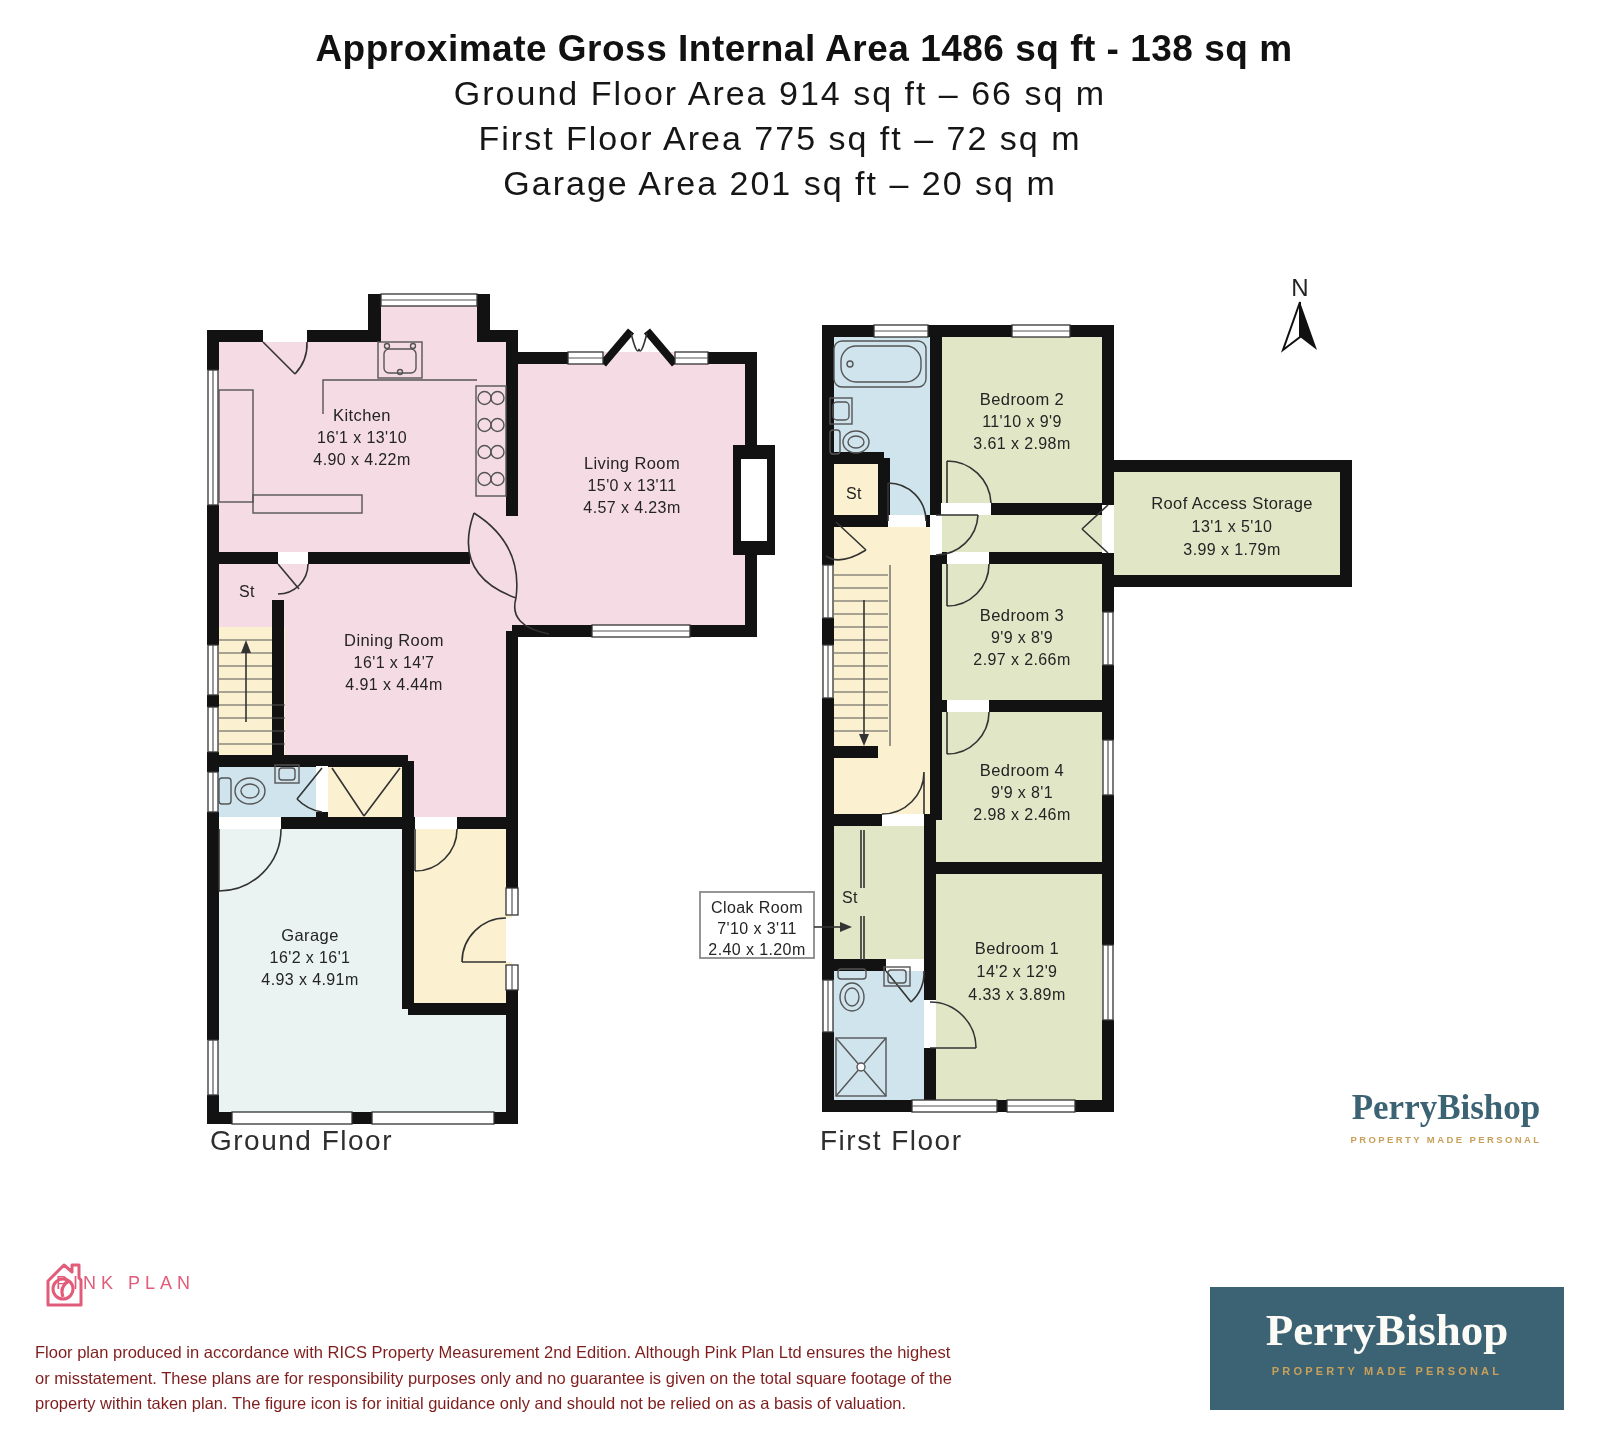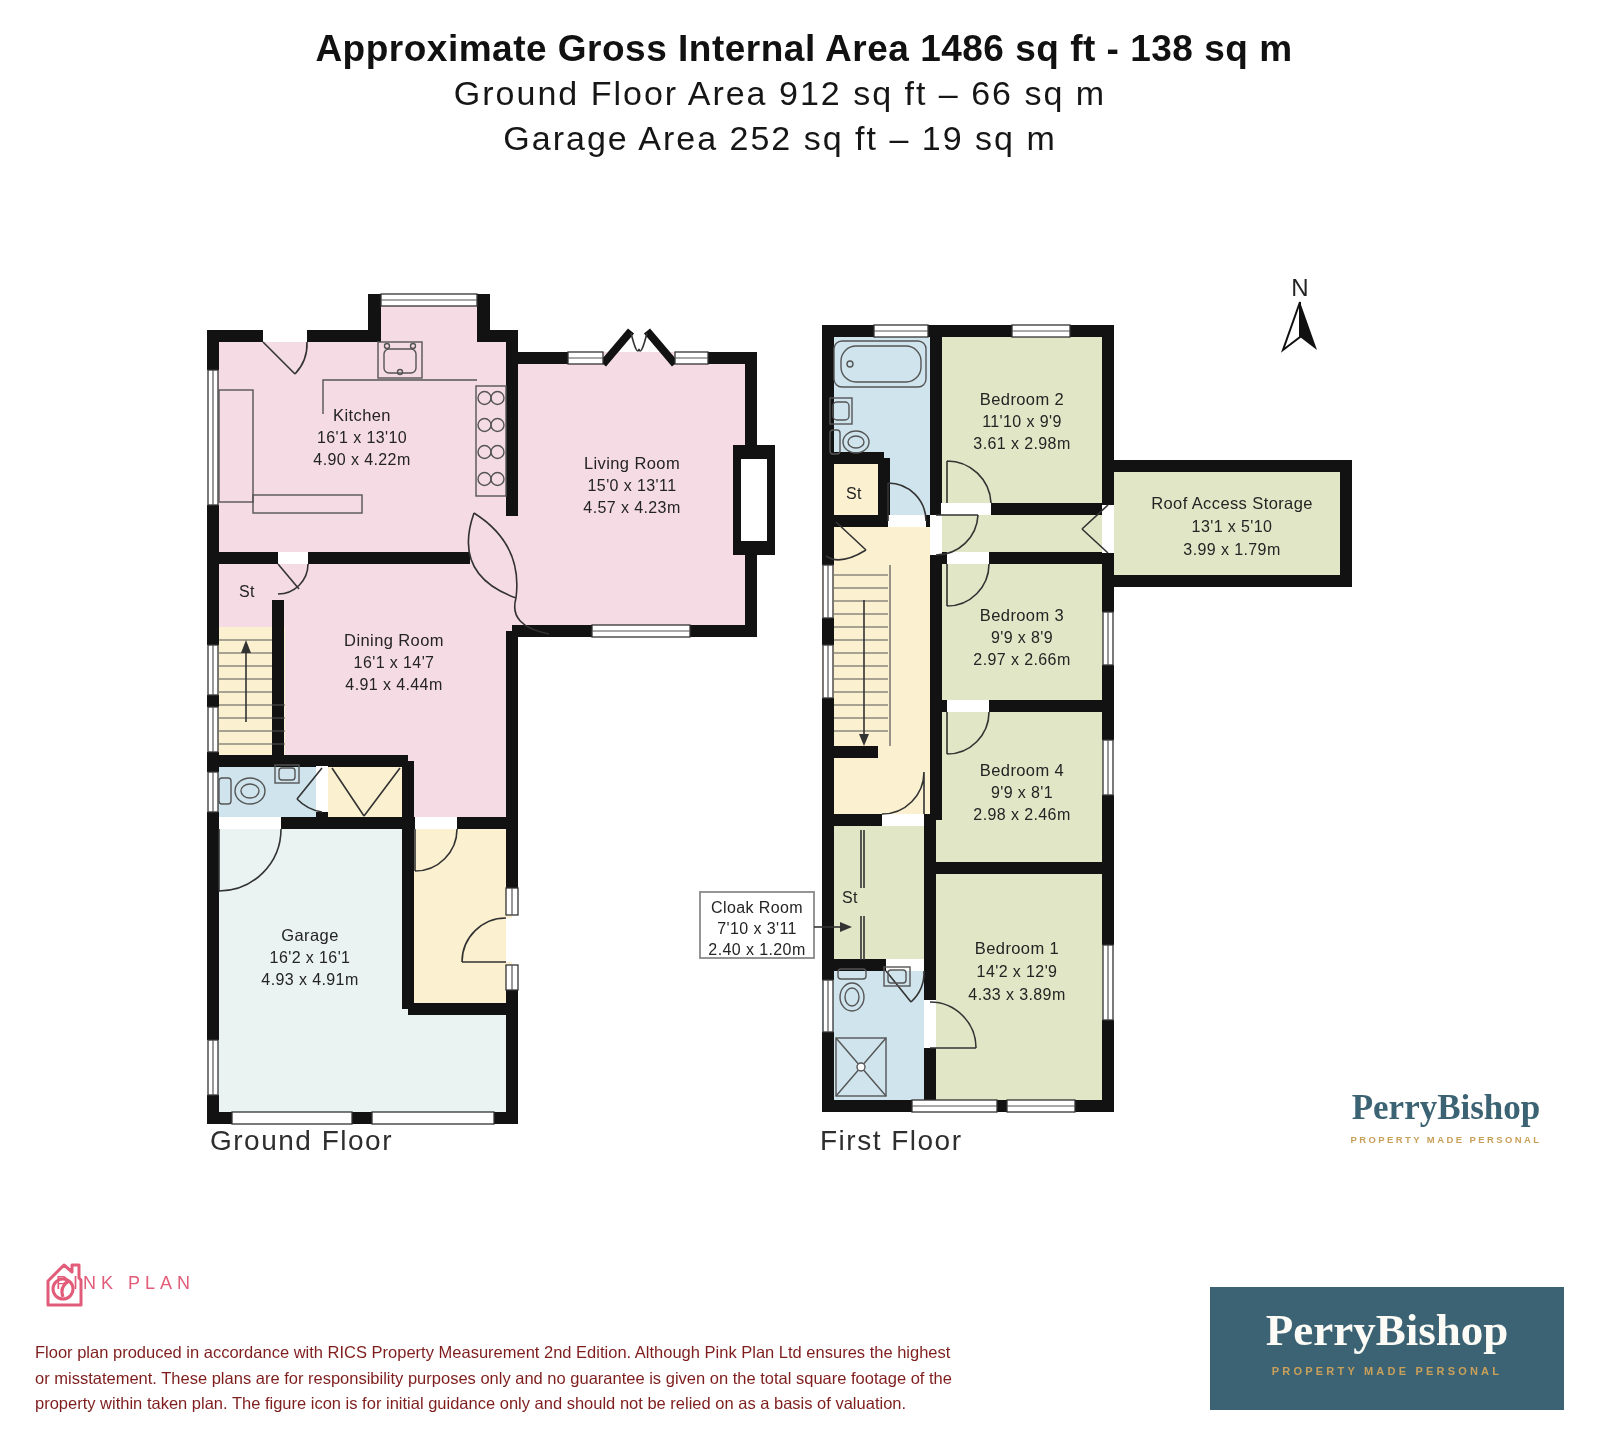--- a/index.html
+++ b/index.html
@@ -43,22 +43,23 @@
   .pinkplan .pp-text{margin-left:16px;font-size:18px;letter-spacing:5px;color:var(--brand_pink);font-weight:500;}
   .disclaimer{position:absolute;left:35px;top:1340px;font-size:16.5px;line-height:25.5px;color:#7f1d1d;white-space:nowrap;}
 </style>
 </head>
 <body>
 
 <div class="page">
 
   <div class="header">
     <div class="t-bold">Approximate Gross Internal Area 1486 sq ft - 138 sq m</div>
-    <div class="t-thin">Ground Floor Area 912 sq ft – 66 sq m</div>
-    <div class="t-thin">Garage Area 252 sq ft – 19 sq m</div>
+    <div class="t-thin">Ground Floor Area 914 sq ft – 66 sq m</div>
+    <div class="t-thin">First Floor Area 775 sq ft – 72 sq m</div>
+    <div class="t-thin">Garage Area 201 sq ft – 20 sq m</div>
   </div>
 
   <svg style="left:195px;top:282px;" width="625" height="880" viewBox="195 282 625 880">
 
     <rect class="fill-pink" x="368" y="294" width="122" height="48"></rect>
     <rect class="fill-pink" x="213" y="336" width="299" height="226"></rect>
     <rect class="fill-pink" x="506" y="352" width="251" height="285"></rect>
     <rect class="fill-pink" x="213" y="558" width="299" height="265"></rect>
     <rect class="fill-cream" x="213" y="627" width="72" height="134"></rect>
     <rect class="fill-blue" x="213" y="761" width="115" height="62"></rect>

